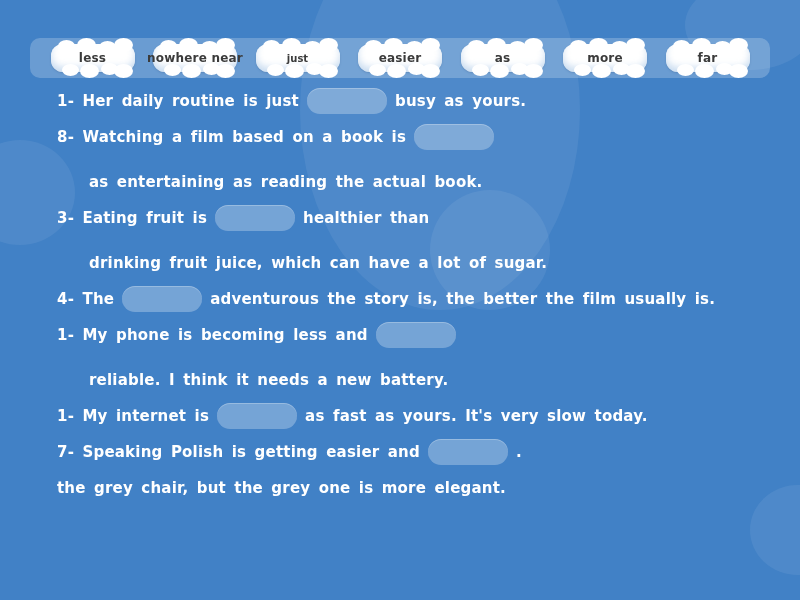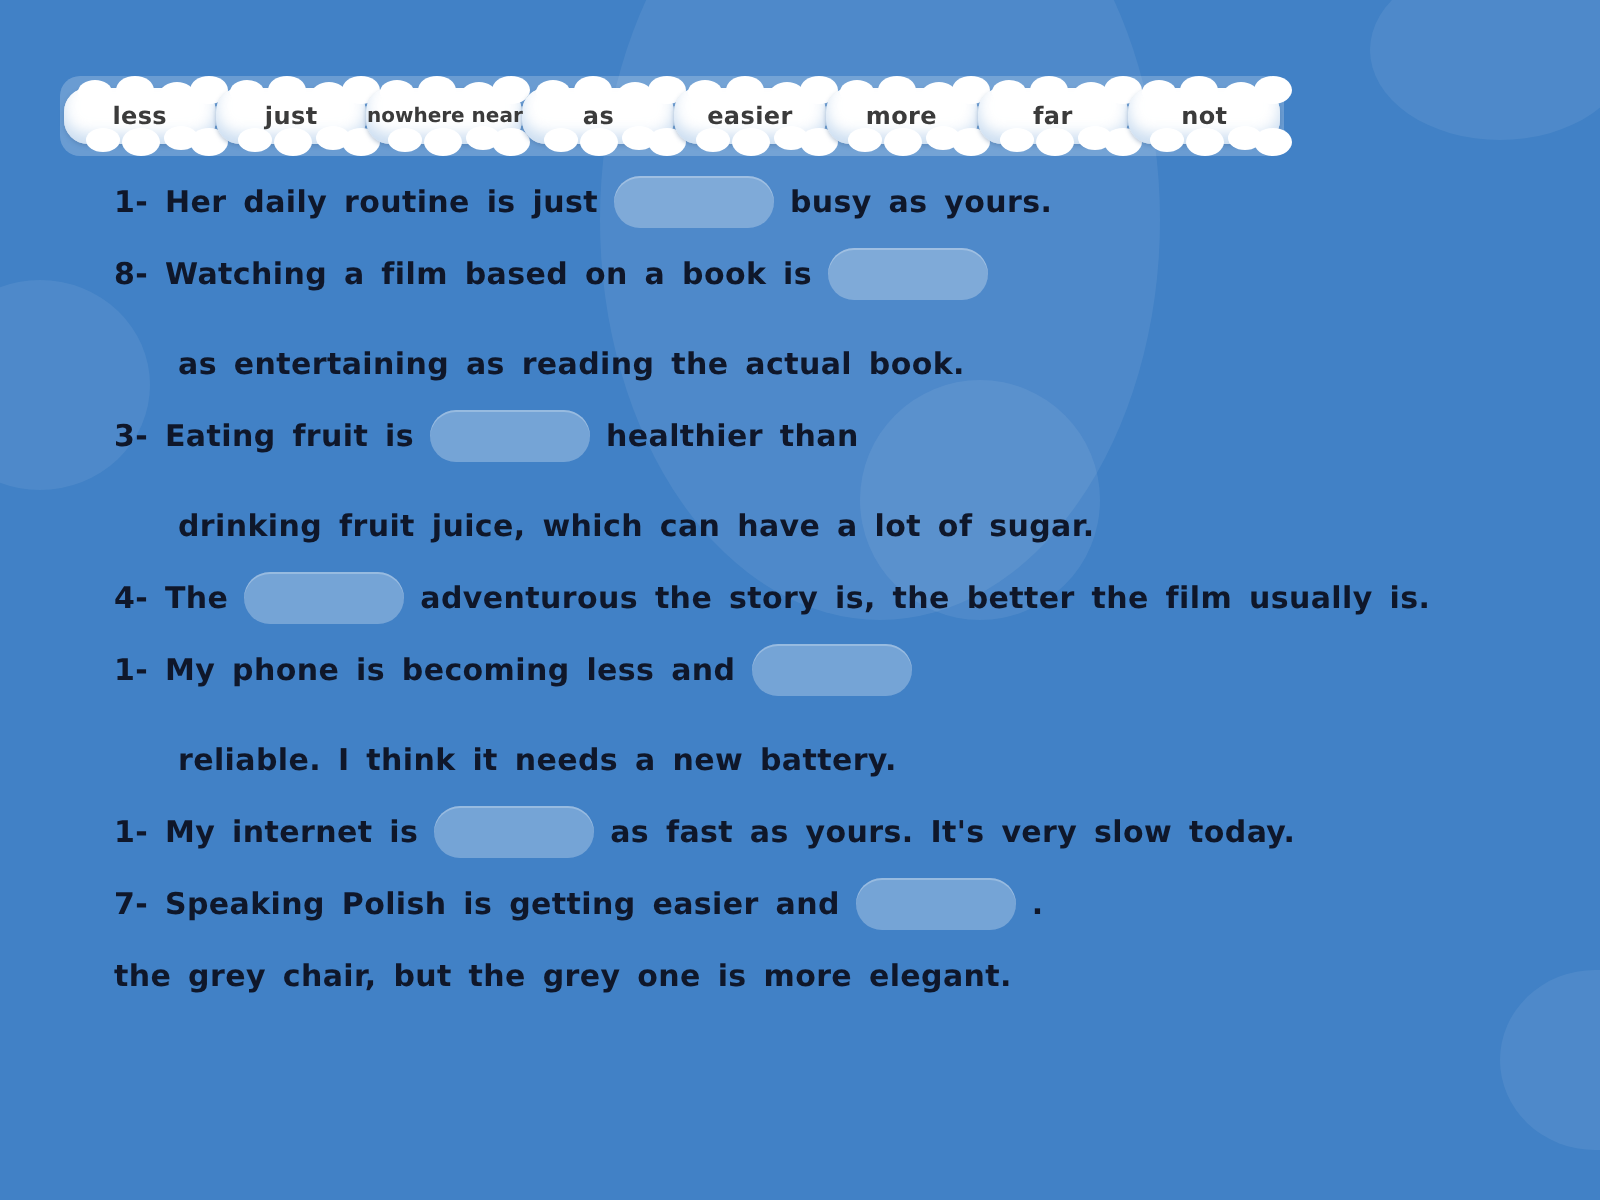--- a/index.html
+++ b/index.html
@@ -22,21 +22,21 @@
   .bg-cloud.c1 { left:300px; top:-90px; width:280px; height:400px; }
   .bg-cloud.c2 { left:430px; top:190px; width:120px; height:120px; }
   .bg-cloud.c3 { left:750px; top:485px; width:95px; height:90px; }
   .bg-cloud.c4 { left:685px; top:-20px; width:130px; height:90px; }
   .bg-cloud.c5 { left:-35px; top:140px; width:110px; height:105px; }
 
   
   .word-bank {
     position:absolute;
     left:30px; top:38px;
-    width:612px; height:40px;
+    width:740px; height:40px;
     background:rgba(255,255,255,0.22);
     border-radius:10px;
     display:flex;
     align-items:center;
     justify-content:space-evenly;
     padding:0 2px;
   }
 
   
   .chip {
@@ -66,21 +66,21 @@
     letter-spacing:0.2px;
     white-space:nowrap;
   }
   .word-bank .chip:nth-child(3) span { font-size:10px; letter-spacing:0; }
 
   
   .content {
     position:absolute;
     left:57px; top:83px;
     width:710px;
-    color:#0f172a;
+    color:#ffffff;
     font-size:15px;
     font-weight:bold;
     word-spacing:3px;
     letter-spacing:0.2px;
   }
   .line, .line2 { line-height:36px; white-space:nowrap; }
   .line2:empty { display:none; }
   .line2.gap { margin-top:9px;margin-left:32px; }
 
   .blank {
@@ -104,39 +104,36 @@
   <div class="bg-cloud c2"></div>
   <div class="bg-cloud c3"></div>
   <div class="bg-cloud c4"></div>
   <div class="bg-cloud c5"></div>
 
   <div class="word-bank">
     <div class="chip">
         <span>less</span>
       </div>
     <div class="chip">
+        <span>nowhere near</span>
+      </div>
+    <div class="chip">
         <span>just</span>
       </div>
     <div class="chip">
-        <span>nowhere near</span>
+        <span>easier</span>
       </div>
     <div class="chip">
         <span>as</span>
-      </div>
-    <div class="chip">
-        <span>easier</span>
       </div>
     <div class="chip">
         <span>more</span>
       </div>
     <div class="chip">
         <span>far</span>
-      </div>
-    <div class="chip">
-        <span>not</span>
       </div>
   </div>
 
   <div class="content">
 
     <div class="sentence">
       <div class="line">
         <span>1- Her daily routine is just</span><span class="blank"></span><span>busy as yours.</span>
       </div>
 

